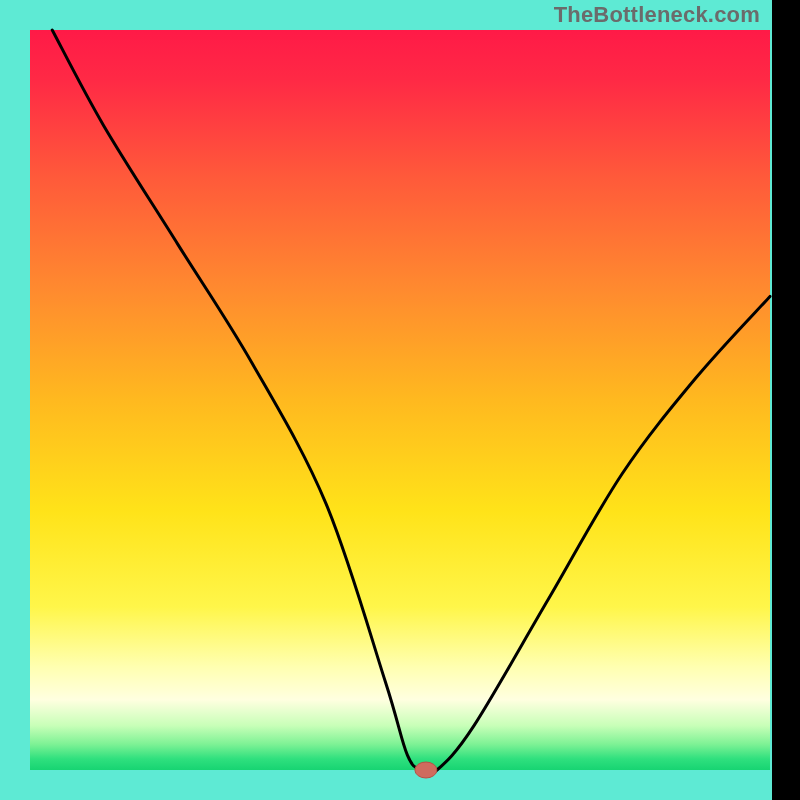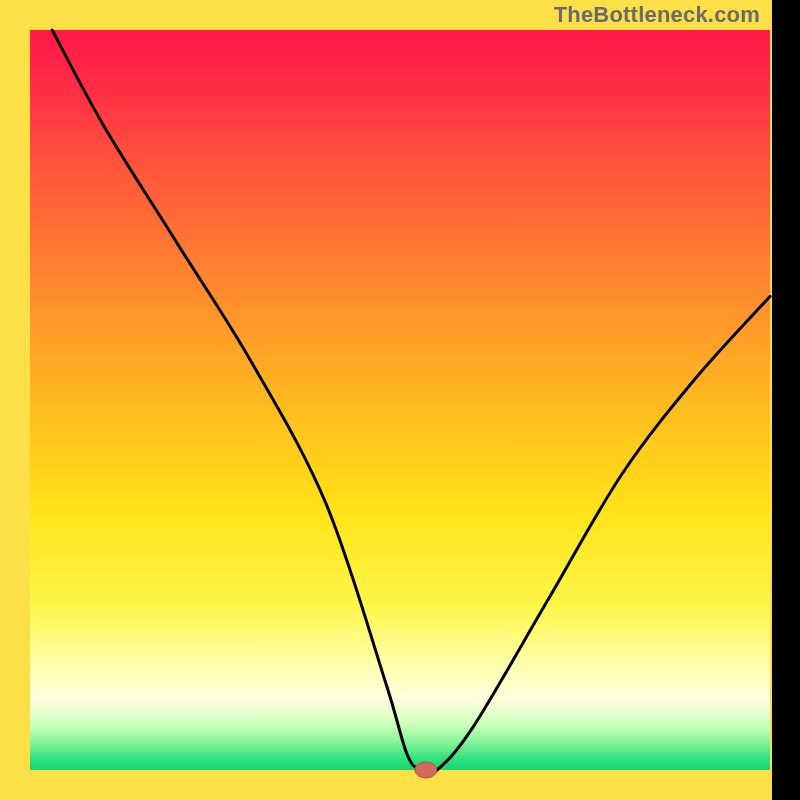--- a/index.html
+++ b/index.html
@@ -8,21 +8,21 @@
     width: 800px;
     height: 800px;
     overflow: hidden;
     background: #000;
     font-family: Arial, Helvetica, sans-serif;
   }
   .frame {
     position: relative;
     width: 772px;
     height: 800px;
-    background: #fde047;
+    background: #5eead4;
   }
   .watermark {
     position: absolute;
     top: 2px;
     right: 12px;
     color: #6b6b6b;
     font-size: 22px;
     font-weight: 600;
     letter-spacing: 0.2px;
     z-index: 5;

